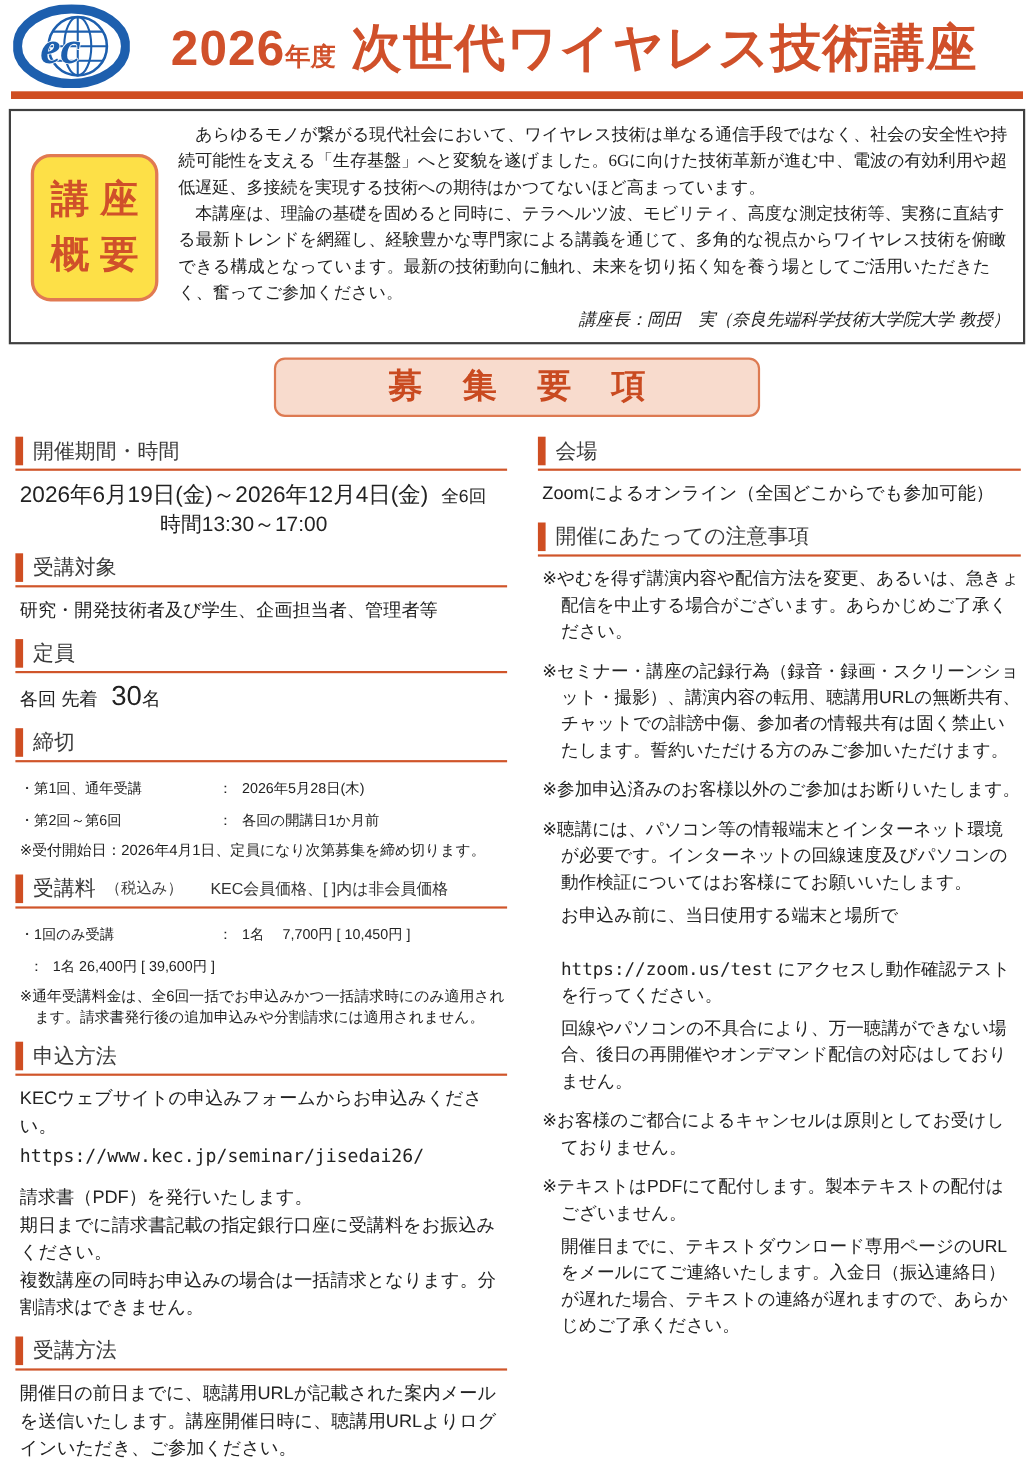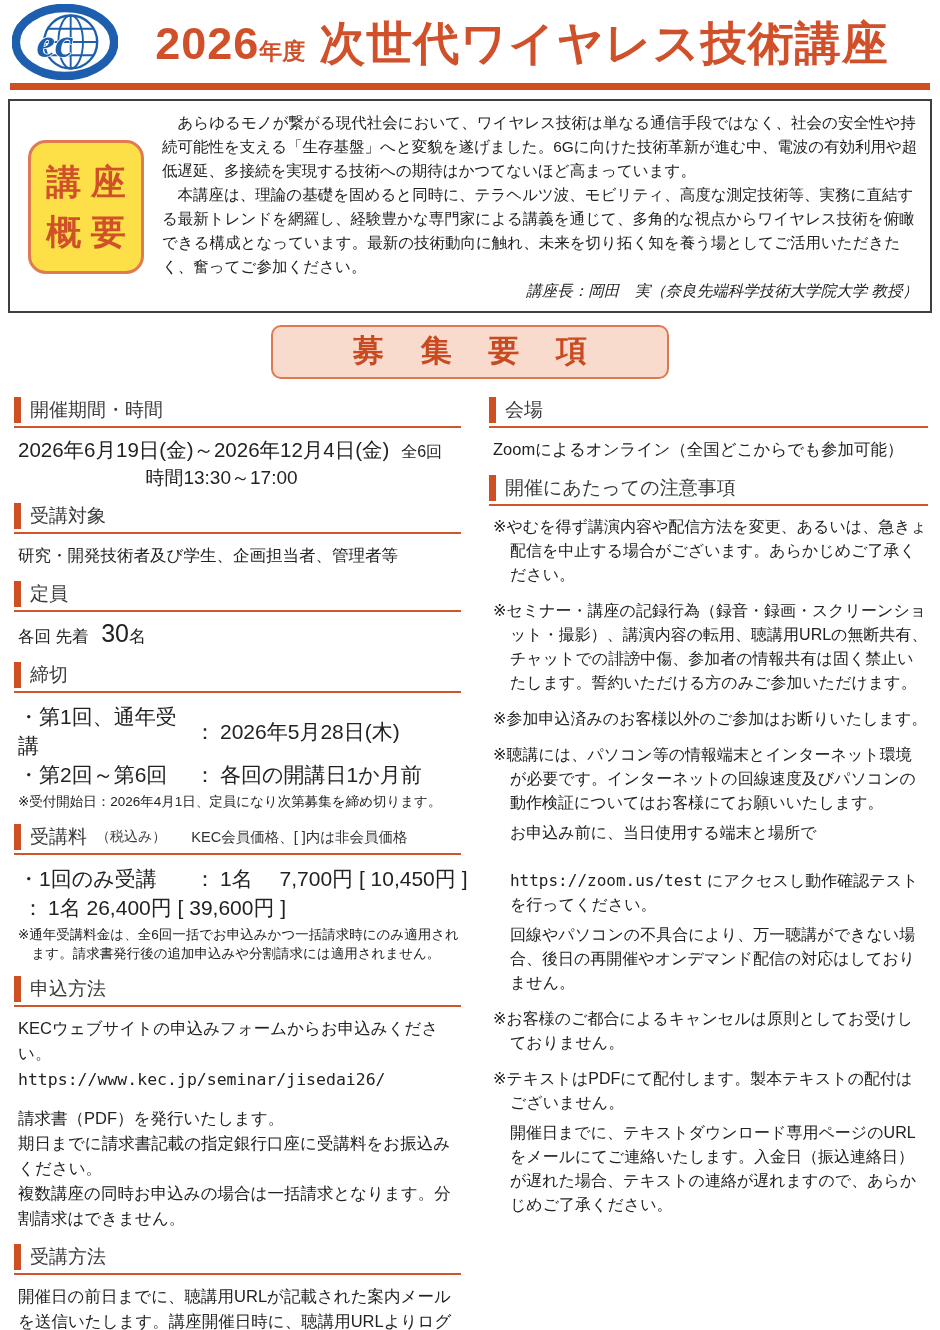--- a/index.html
+++ b/index.html
@@ -23,26 +23,26 @@
 
   
   .overview { border: 2px solid #3f3f3f; margin: 9px 8px 0 8px; padding: 10px 12px 8px 18px; display: flex; gap: 18px; }
   .overview-label {
     align-self: center; flex: none;
     border: 3px solid #e17a52; background: #fde047; color: #d0502a;
     border-radius: 18px; width: 116px; padding: 14px 0;
     text-align: center; font-size: 35px; font-weight: 700; line-height: 1.42;
   }
   .overview-text { flex: 1; font-size: 15.5px; line-height: 24px; color: #222; }
-  .overview-text p { margin: 0; text-indent: 1em; }
+  .overview-text p { margin: 0; text-indent: 1em; font-family: Liberation Serif, serif; }
   .chair-line { text-align: right; margin-top: 0; font-style: italic; }
 
   
   .banner {
-    width: 398px; margin: 12px auto 10px auto;
+    width: 442px; margin: 12px auto 10px auto;
     border: 2.5px solid #dd7a52; background: #f8dbcd; border-radius: 10px;
     text-align: center; padding: 3px 0 5px 14px;
     color: #c94a20; font-size: 31px; font-weight: 700; letter-spacing: 14px;
   }
 
   
   .columns { display: flex; padding: 8px 12px 0 14px; gap: 28px; }
   .col-left { width: 447px; flex: none; }
   .col-right { flex: 1; min-width: 0; }
 
@@ -55,21 +55,21 @@
   .sec-body { padding: 9px 0 0 4px; font-size: 16.5px; line-height: 25px; color: #222; }
 
   .sched-line1 { font-size: 20.5px; }
   .sched-total { font-size: 16px; margin-left: 6px; }
   .sched-line2 { font-size: 19px; text-align: center; padding-right: 36px; margin-top: 1px; }
 
   .cap-prefix { font-size: 16.5px; }
   .cap-number { font-size: 25px; margin-left: 8px; }
   .cap-suffix { font-size: 17px; }
 
-  .kv { display: flex; font-size: 21px; line-height: 29px; align-items: center; }
+  .kv { display: flex; font-size: 13px; line-height: 29px; align-items: center; }
   .kv-label { width: 172px; flex: none; }
   .kv-colon { width: 30px; flex: none; text-align: center; }
   .kv-value { white-space: nowrap; }
 
   .small-note { font-size: 13.5px; line-height: 19px; color: #222; padding-left: 1em; text-indent: -1em; margin-top: 3px; }
 
   .apply-line { margin: 0 0 1px 0; }
   .mono { font-family: "DejaVu Sans Mono", "Liberation Mono", monospace; }
   .apply-url { font-size: 16.5px; margin-bottom: 14px; }
   .pre { white-space: pre-line; }

